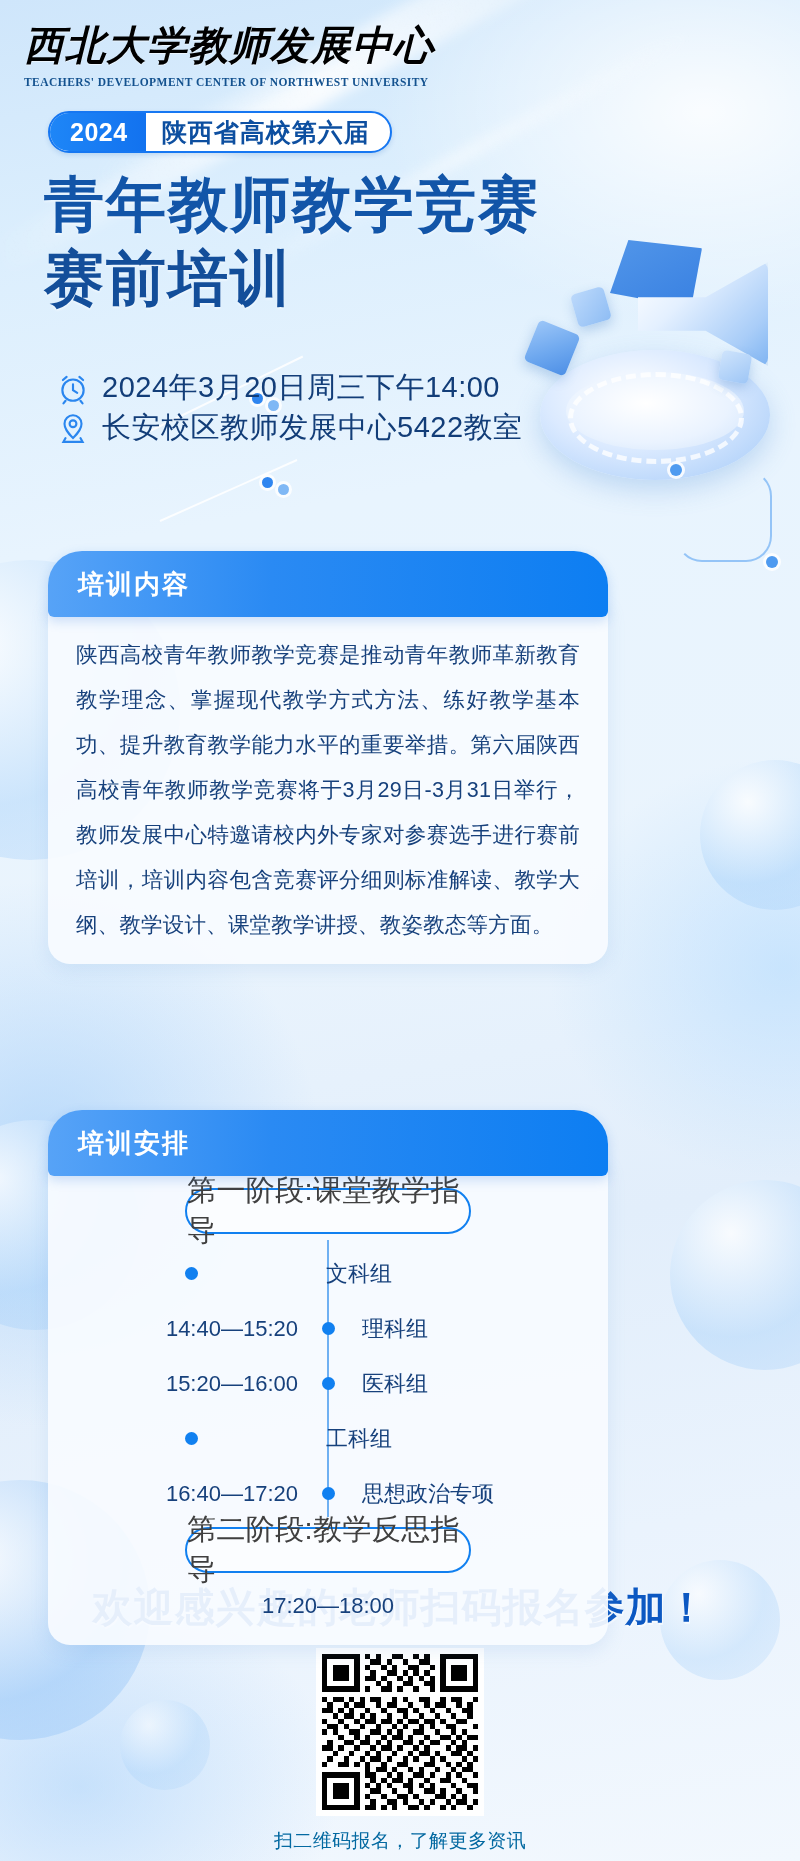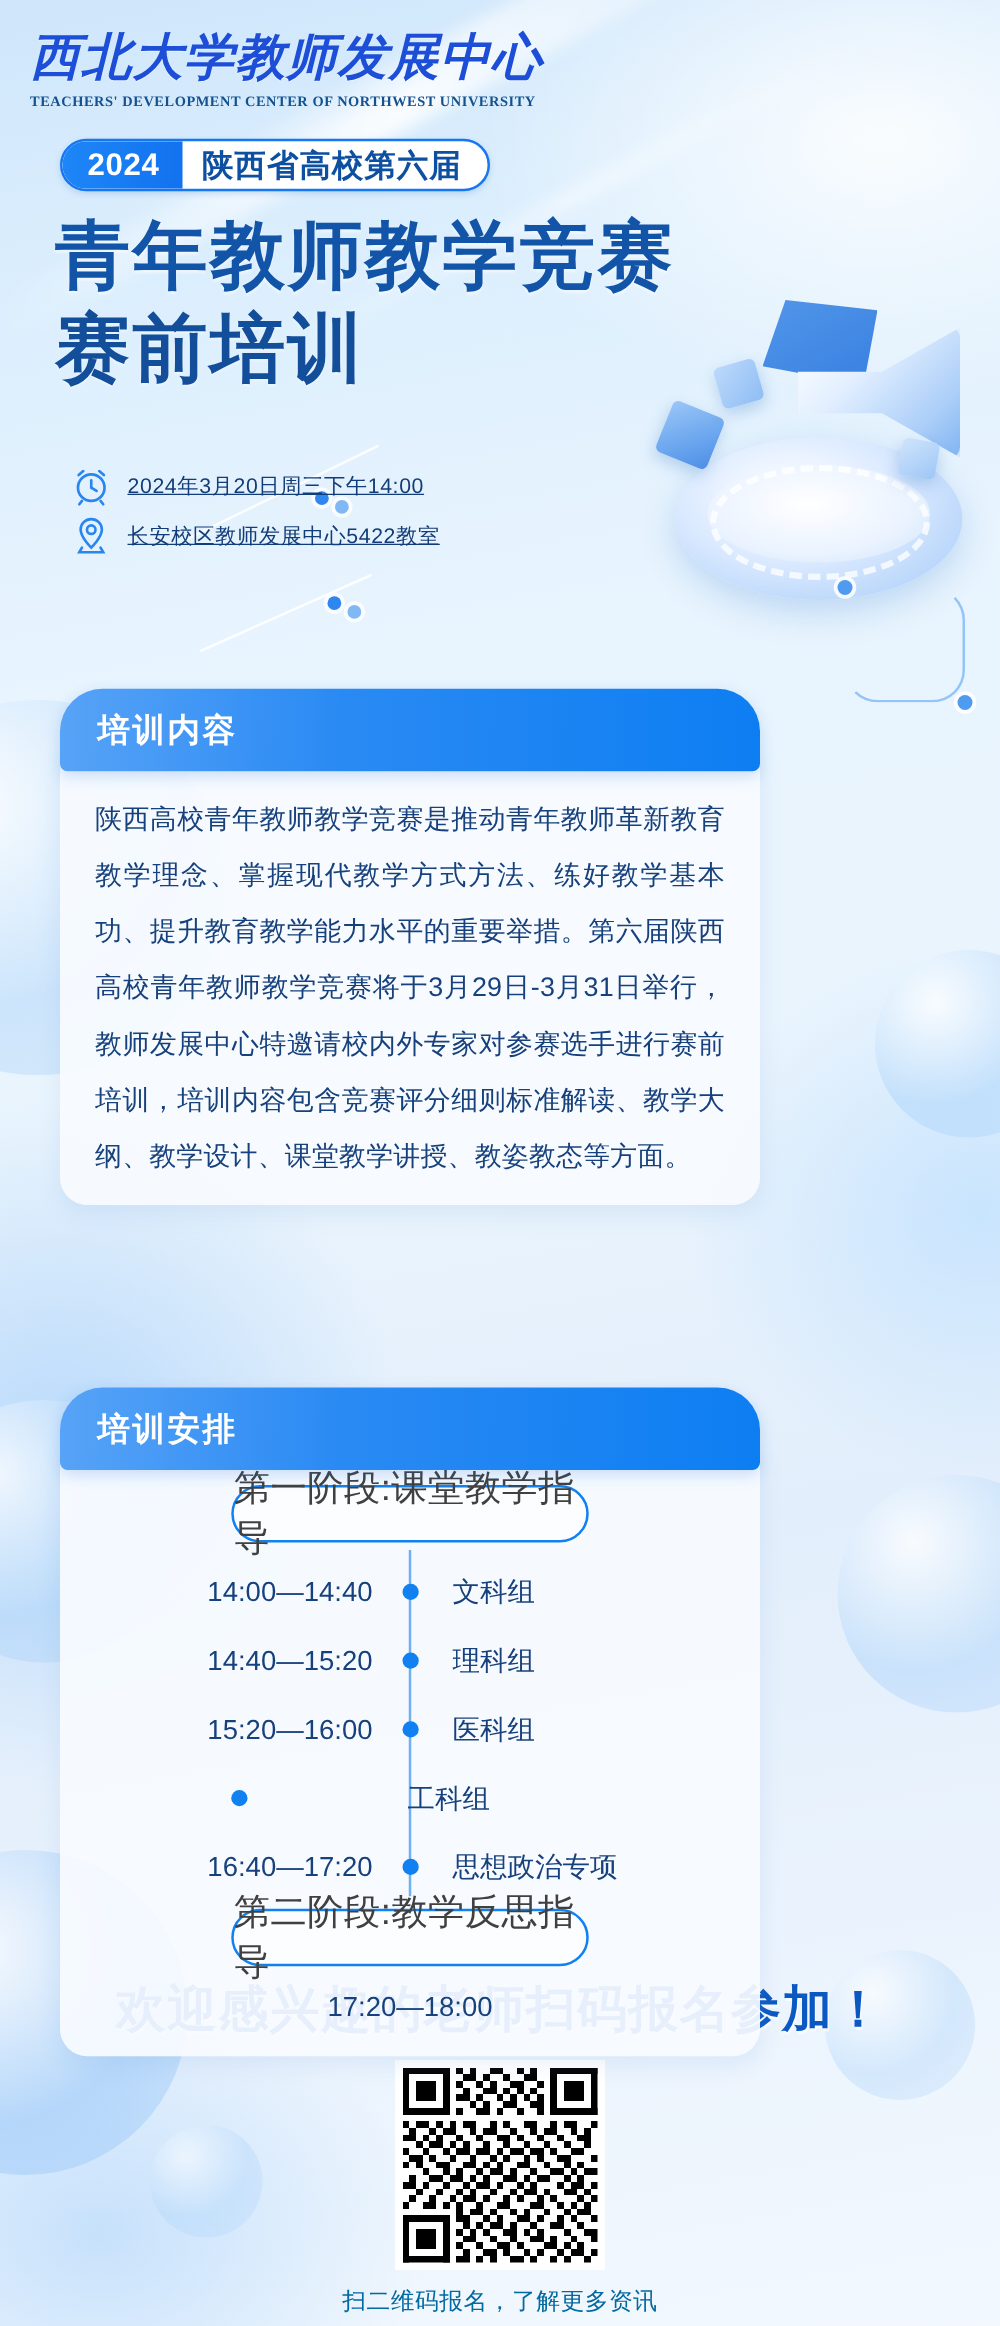--- a/index.html
+++ b/index.html
@@ -53,21 +53,21 @@
   .a2 { width: 420px; height: 420px; right: -90px; top: -110px; transform: rotate(26deg); }
 
   
   .logo-block { position: absolute; left: 24px; top: 18px; width: 420px; }
   .logo-cn {
     font-family: "Liberation Serif", "DejaVu Serif", serif;
     font-size: 40px;
     font-weight: bold;
     font-style: italic;
     letter-spacing: 1px;
-    color: #1d4ed8;
+    color: #000000;
     white-space: nowrap;
     text-shadow: 0 1px 0 rgba(255,255,255,0.5);
   }
   .logo-en {
     font-family: "Liberation Serif", "DejaVu Serif", serif;
     font-size: 11.5px;
     font-weight: bold;
     letter-spacing: 0.45px;
     color: #14528f;
     margin-top: 3px;
@@ -111,21 +111,21 @@
     line-height: 74px;
     white-space: nowrap;
     text-shadow: 0 2px 2px rgba(255,255,255,0.45);
   }
   .title-2 { color: #134e9a; }
 
   
   .meta { position: absolute; left: 56px; top: 368px; }
   .meta-row { display: flex; align-items: center; height: 40px; }
   .meta-icon { width: 34px; height: 34px; margin-right: 12px; flex: 0 0 34px; }
-  .meta-text { font-size: 17px; color: #123d78; letter-spacing: 0.5px; white-space: nowrap; text-decoration: underline; }
+  .meta-text { font-size: 29px; color: #123d78; letter-spacing: 0.5px; white-space: nowrap; }
 
   
   .hero { position: absolute; right: 10px; top: 230px; width: 270px; height: 300px; }
   .hero-disc {
     position: absolute; left: 20px; top: 120px; width: 230px; height: 130px;
     border-radius: 50%;
     background: radial-gradient(ellipse at 40% 35%, #ffffff 0%, #dbeaff 45%, #bcd8fb 75%, #a9ccf7 100%);
     box-shadow: 0 10px 26px rgba(90,150,220,0.3);
   }
   .hero-disc::after {
@@ -376,21 +376,20 @@
 <div class="panel" style="top:1110px;">
   <div class="panel-head">
     <span class="panel-head-title">培训安排</span>
   </div>
   <div class="panel-body tight">
 
     <div class="stage-pill">第一阶段:课堂教学指导</div>
 
     <div class="timeline">
       <div class="tl-row">
-        <div class="tl-time">14:00—14:40</div>
         <div class="tl-dot-cell">
             <span class="tl-dot"></span>
           </div>
         <div class="tl-label">文科组</div>
       </div>
       <div class="tl-row">
         <div class="tl-time">14:40—15:20</div>
         <div class="tl-dot-cell">
             <span class="tl-dot"></span>
           </div>

